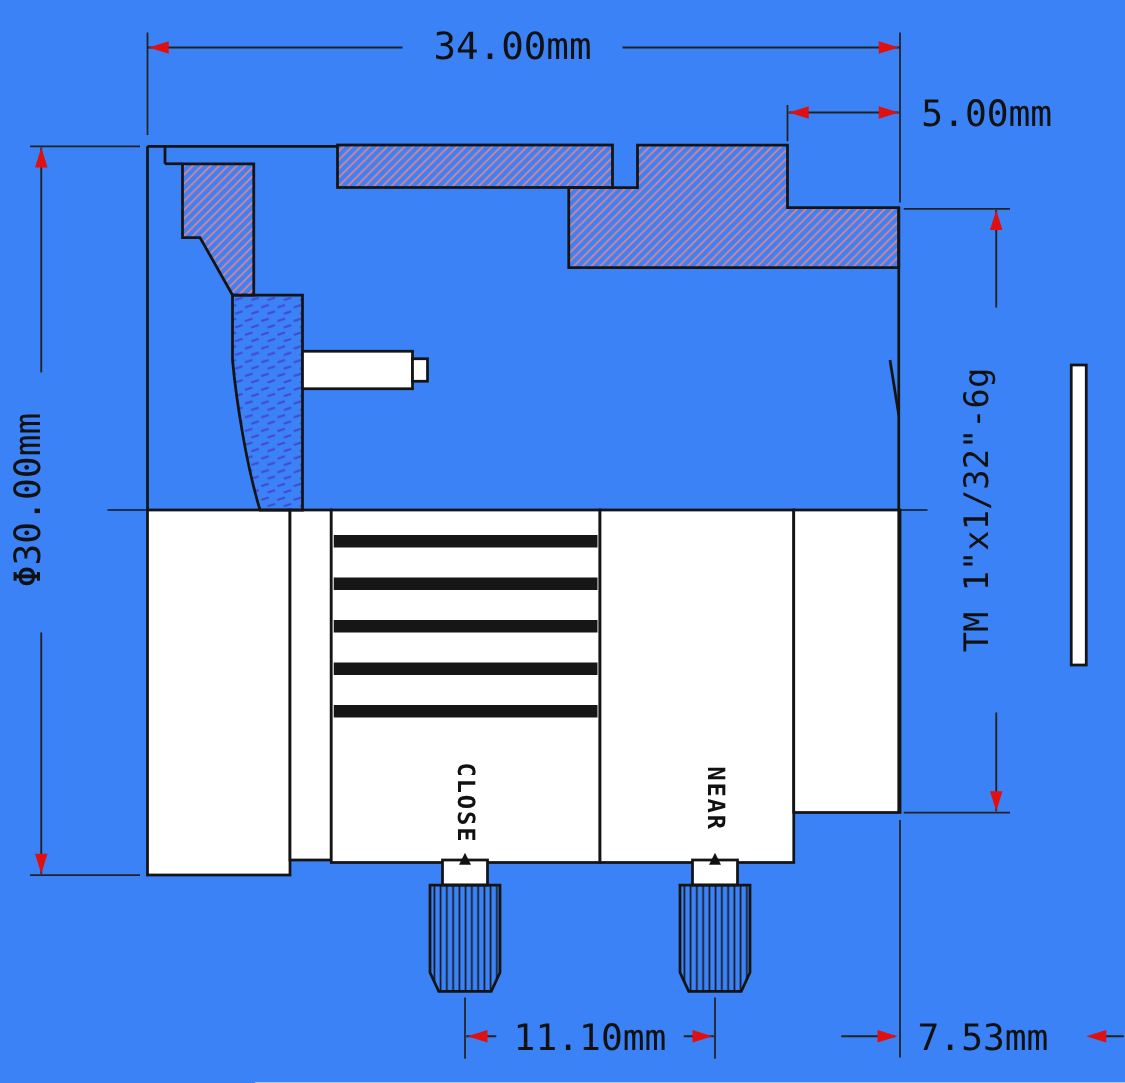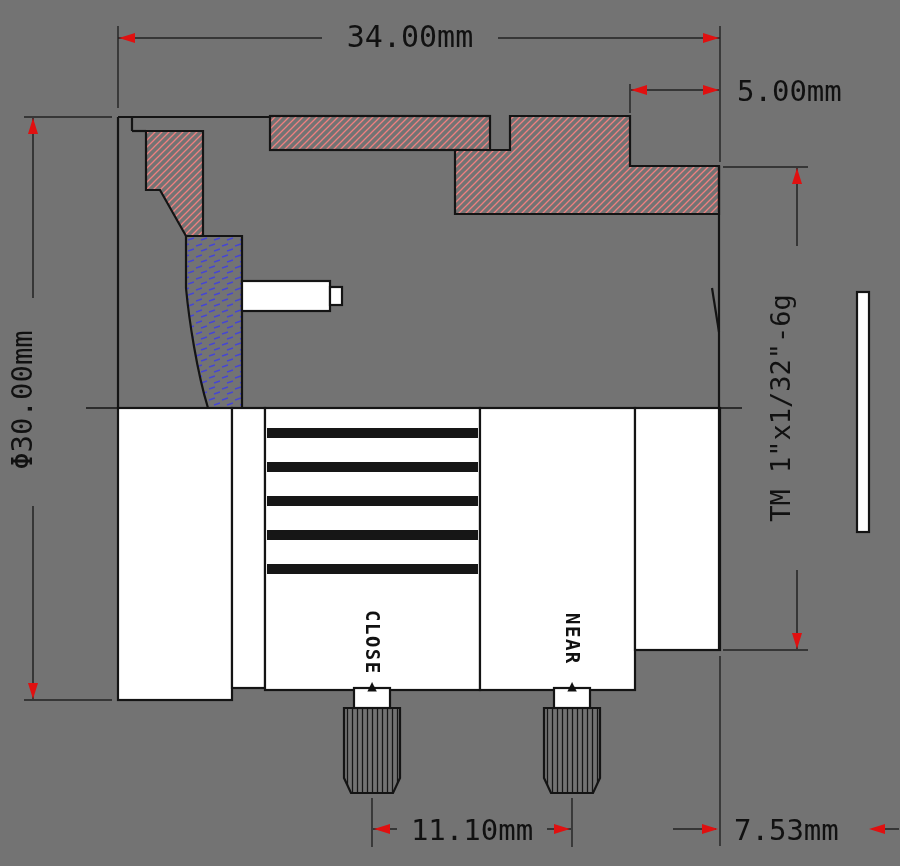--- a/index.html
+++ b/index.html
@@ -1,16 +1,16 @@
 <!DOCTYPE html>
 <html><head>
 <meta charset="utf-8">
 <style>
   html,body{margin:0;padding:0;background:#ffffff;}
-  .canvas{position:relative;width:900px;height:866px;background:#737373;overflow:hidden;}
+  .canvas{position:relative;width:900px;height:866px;background:#3b82f6;overflow:hidden;}
   svg{display:block;}
   text{font-family:"DejaVu Sans Mono","DejaVu Sans",monospace;fill:#111;}
   .dim-text{font-size:30px;}
   .dim-text-sm{font-size:29px;}
   .thread-text{font-size:27px;}
   .ring-label{font-size:19px;font-weight:bold;letter-spacing:1.5px;}
   .marker-text{font-size:16px;}
 </style>
 </head>
 <body>

